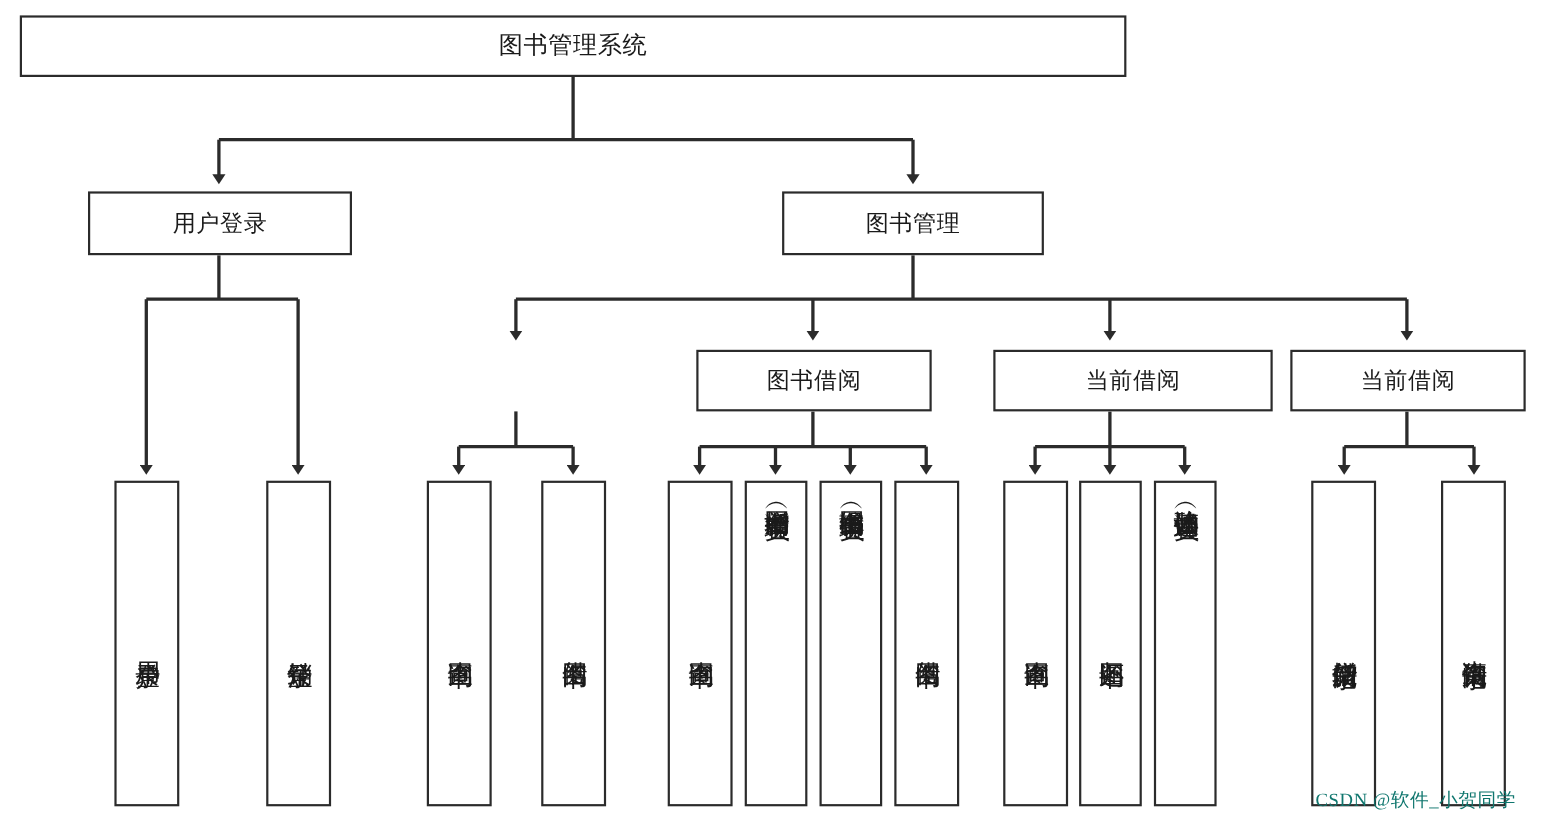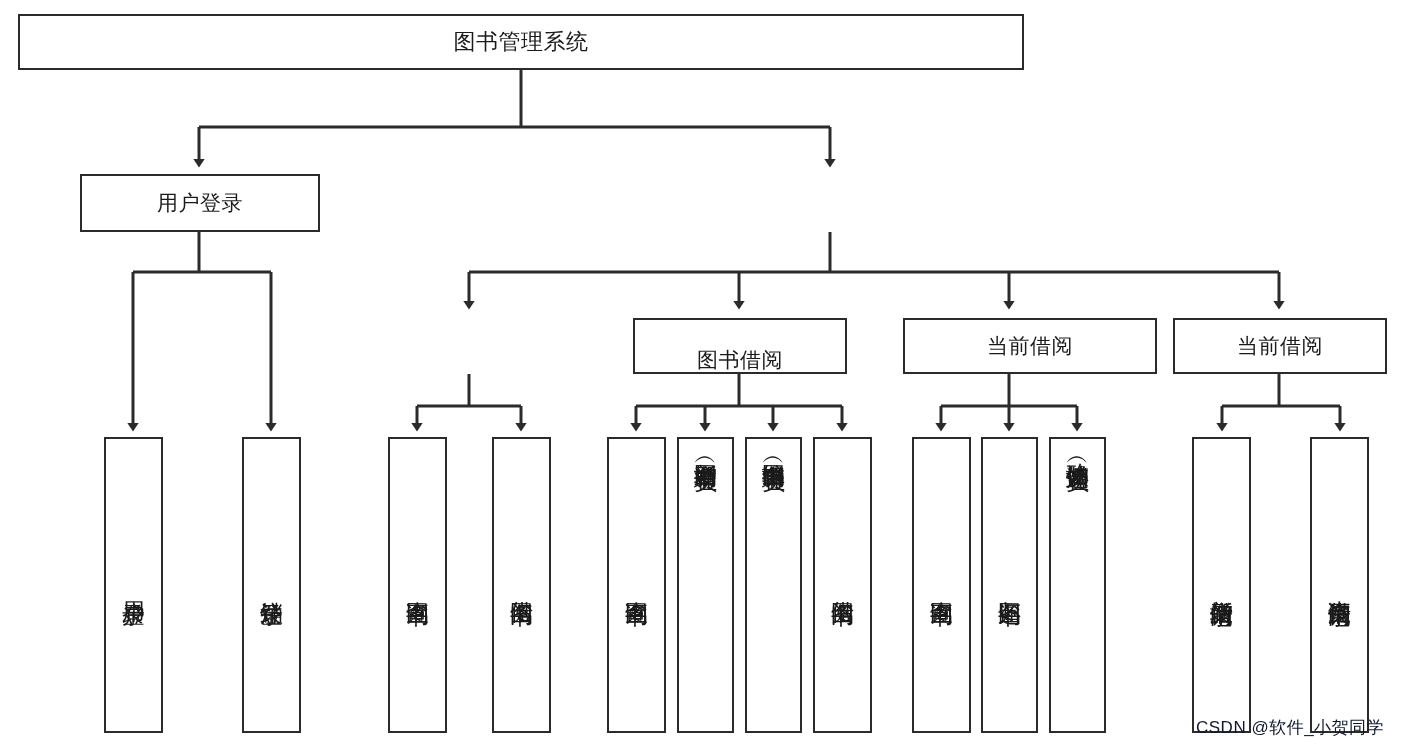--- a/index.html
+++ b/index.html
@@ -62,24 +62,24 @@
     letter-spacing: 1px;
     white-space: nowrap;
     max-height: 100%;
   }
   .node.vertical.top-align {
     align-items: flex-start;
   }
   .watermark {
     position: absolute;
     font-size: 17px;
-    color: #0f172a;
+    color: #0f766e;
     white-space: nowrap;
     letter-spacing: 0.5px;
-    font-family: Liberation Sans, sans-serif;
+    font-family: Liberation Serif, serif;
   }
 </style>
 </head>
 <body>
 
 <div id="diagram-root">
 
   <svg id="diagram-svg" viewBox="0 0 1405 747" xmlns="http://www.w3.org/2000/svg">
     <defs>
       <marker id="arrow" markerWidth="10" markerHeight="12" refX="1.5" refY="6" orient="auto" markerUnits="userSpaceOnUse">
@@ -130,22 +130,25 @@
     </g>
   </svg>
 
   <div class="node root horizontal" style="left:18px; top:14px; width:1006px; height:56px;">
     <span class="node-label">图书管理系统</span>
   </div>
 
   <div class="node horizontal" style="left:80px; top:174px; width:240px; height:58px;">
     <span class="node-label">用户登录</span>
   </div>
-
-  <div class="node horizontal" style="left:633px; top:318px; width:214px; height:56px;align-items:flex-end;">
+  <div class="node horizontal" style="left:711px; top:174px; width:238px; height:58px;">
+    <span class="node-label">图书管理</span>
+  </div>
+
+  <div class="node horizontal" style="left:633px; top:318px; width:214px; height:56px;">
     <span class="node-label">图书借阅</span>
   </div>
   <div class="node horizontal" style="left:903px; top:318px; width:254px; height:56px;">
     <span class="node-label">当前借阅</span>
   </div>
   <div class="node horizontal" style="left:1173px; top:318px; width:214px; height:56px;">
     <span class="node-label">当前借阅</span>
   </div>
 
   <div class="node vertical" style="left:104px; top:437px; width:59px; height:296px;">

